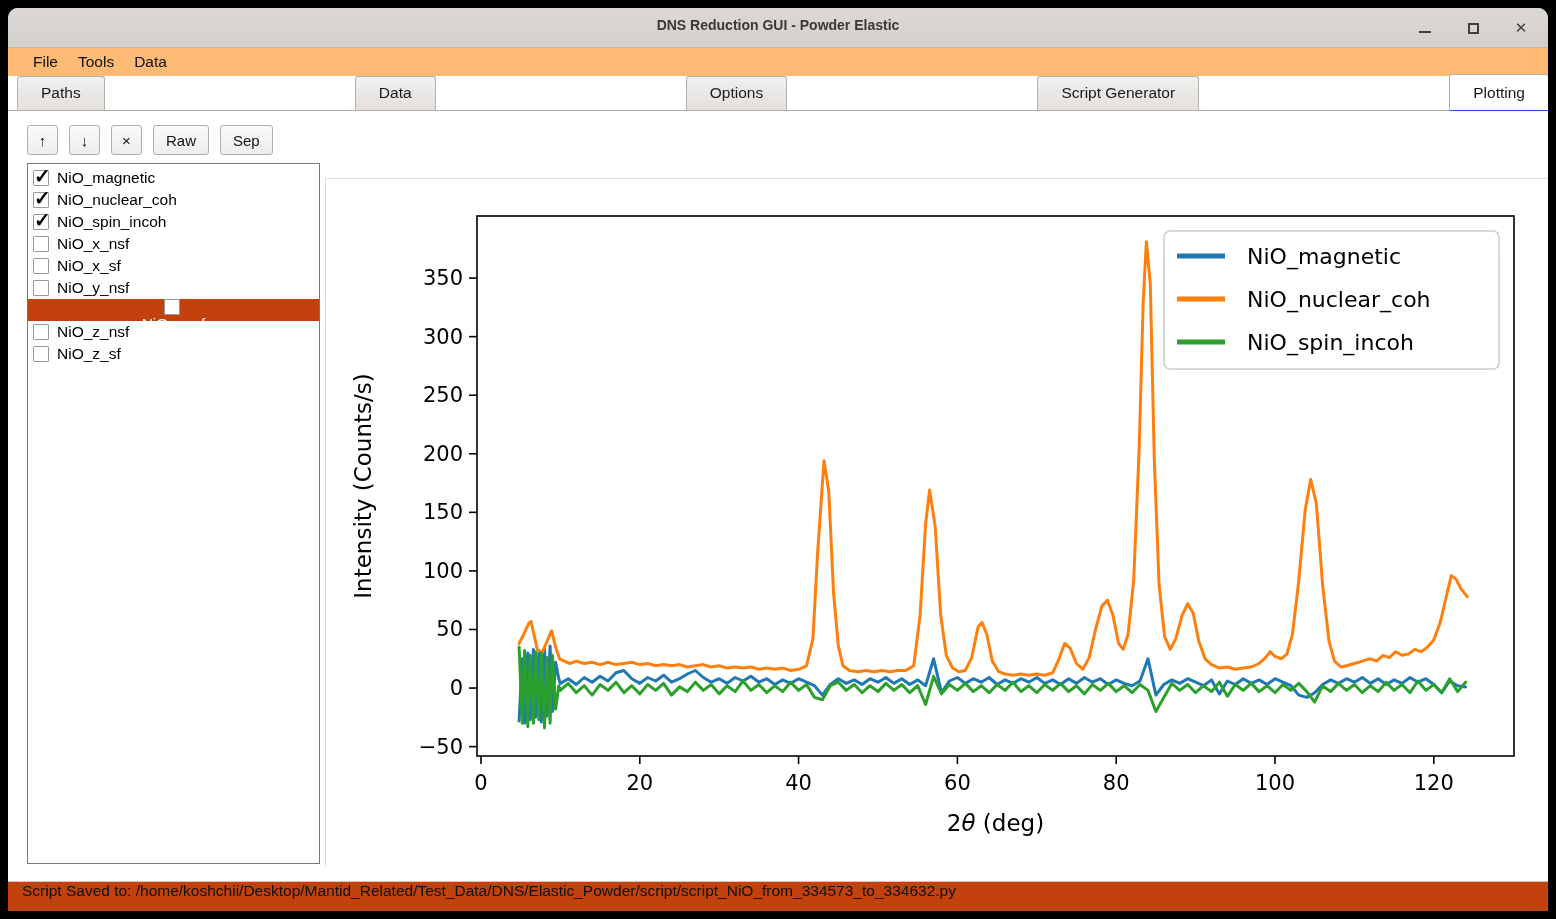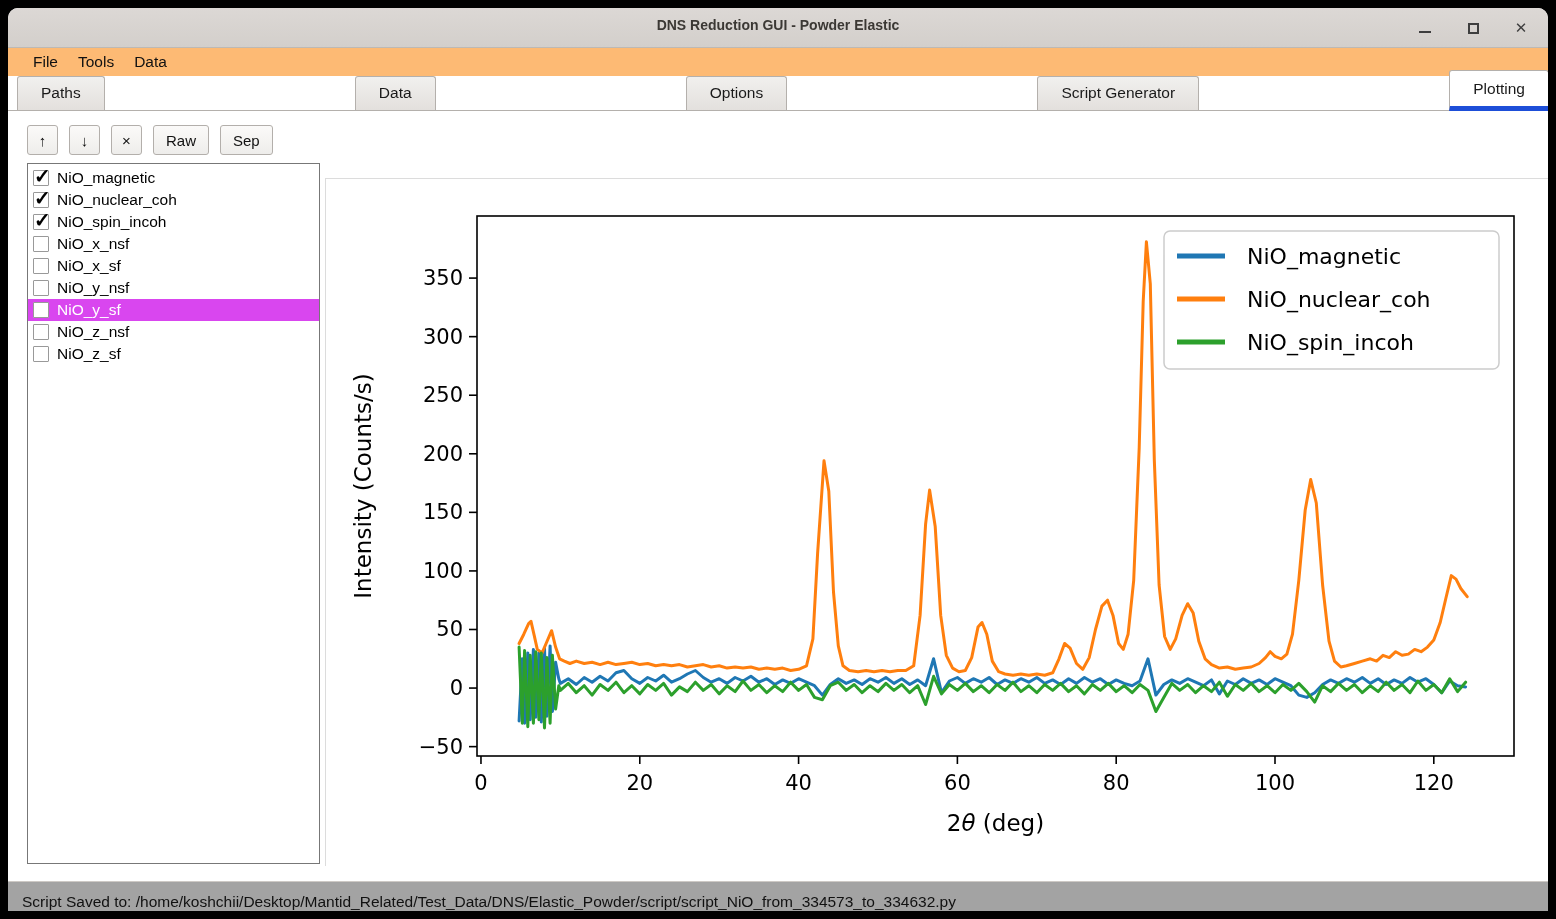--- a/index.html
+++ b/index.html
@@ -25,34 +25,34 @@
   .menu-item { font-size:15.5px; color:#111; padding:3px 10px; }
   
   .tabbar { position:absolute; left:0; top:68px; width:100%; height:35px;
             display:flex; align-items:flex-end; padding-left:9px;
             border-bottom:1px solid #b4b0ac; background:#fff;justify-content:space-between; }
   .tab { font-size:15.5px; color:#1a1a1a; padding:7px 23px 8px 23px;
          background:linear-gradient(#f1f0ee,#e3e0dd);
          border:1px solid #b4b0ac; border-bottom:none; margin-right:-1px;
          border-radius:3px 3px 0 0; position:relative; }
   .tab.active { background:#fff; padding-top:9px; margin-bottom:-1px;
-         border-bottom:5px solid #1d4ed8; z-index:2; }
+         border-bottom:1px solid #1d4ed8; z-index:2; }
   
   .content { position:absolute; left:0; top:103px; width:100%; height:770px; background:#fff; }
   .left-panel { position:absolute; left:0; top:0; width:317px; height:100%; }
   .btn-row { position:absolute; left:19px; top:14px; display:flex; }
   .tool-btn { height:30px; min-width:31px; padding:0 12px; margin-right:11px;
               background:linear-gradient(#fbfaf9,#eeedeb); border:1px solid #b3afab;
               border-radius:3px; font-size:15px; color:#111; display:flex;
               align-items:center; justify-content:center; }
   .tool-btn.narrow { padding:0; width:31px; }
   .file-list { position:absolute; left:19px; top:52px; width:293px; height:701px;
                border:1px solid #777; background:#fff; padding-top:3px; overflow:hidden; }
   .file-row { height:22px; display:flex; align-items:center; font-size:15.5px; color:#000; }
-  .file-row.selected { background:#d946ef; color:#fff; }
+  .file-row.selected { background:#c2410c; color:#fff;flex-direction:column; }
   .cbox { width:16px; height:16px; border:1px solid #999; background:#fff; margin:0 8px 0 5px;
           position:relative; flex:none; border-radius:1px; }
   .cbox .mark { position:absolute; left:0px; top:-7px; font-size:20px; font-weight:bold; color:#000; }
   
   .right-panel { position:absolute; left:317px; top:0; right:0; bottom:0; }
   .plot-toolbar { position:absolute; left:0; top:28px; height:36px; width:100%;margin-top:48px; }
   .combo { position:absolute; left:5px; top:1px; width:52px; height:31px;
            background:linear-gradient(#fbfaf9,#eeedeb); border:1px solid #b3afab;
            border-radius:3px; font-size:15px; color:#111; display:flex;
            align-items:center; padding-left:8px; }
@@ -63,21 +63,21 @@
   .tgl { position:absolute; top:0; width:33px; height:33px;
          background:linear-gradient(#fbfaf9,#eeedeb); border:1px solid #b3afab;
          border-radius:3px; display:flex; align-items:center; justify-content:center; }
   .navicon { position:absolute; top:0px; width:34px; height:34px; display:flex;
              align-items:center; justify-content:center; }
   .vsep { position:absolute; top:2px; width:1px; height:30px; background:#c9c9c9; }
   .chart-wrap { position:absolute; left:0; top:67px; width:1239px; height:688px;
                 border-top:1px solid #dcdcdc; border-left:1px solid #dcdcdc; background:#fff; }
   
   .statusbar { position:absolute; left:0; top:873px; width:100%; height:30px;
-               background:#a3a3a3; border-top:1px solid #cdc9c5; display:flex; align-items:flex-end; }
+               background:#c2410c; border-top:1px solid #cdc9c5; display:flex; align-items:flex-start; }
   .statusbar span { font-size:15.5px; color:#111; padding-left:14px; }
   svg text { font-family:"DejaVu Sans", sans-serif; }
 </style>
 </head>
 <body>
 
 <div class="window">
   <div class="titlebar">
     <div class="title">DNS Reduction GUI - Powder Elastic</div>
     <div class="win-controls">

